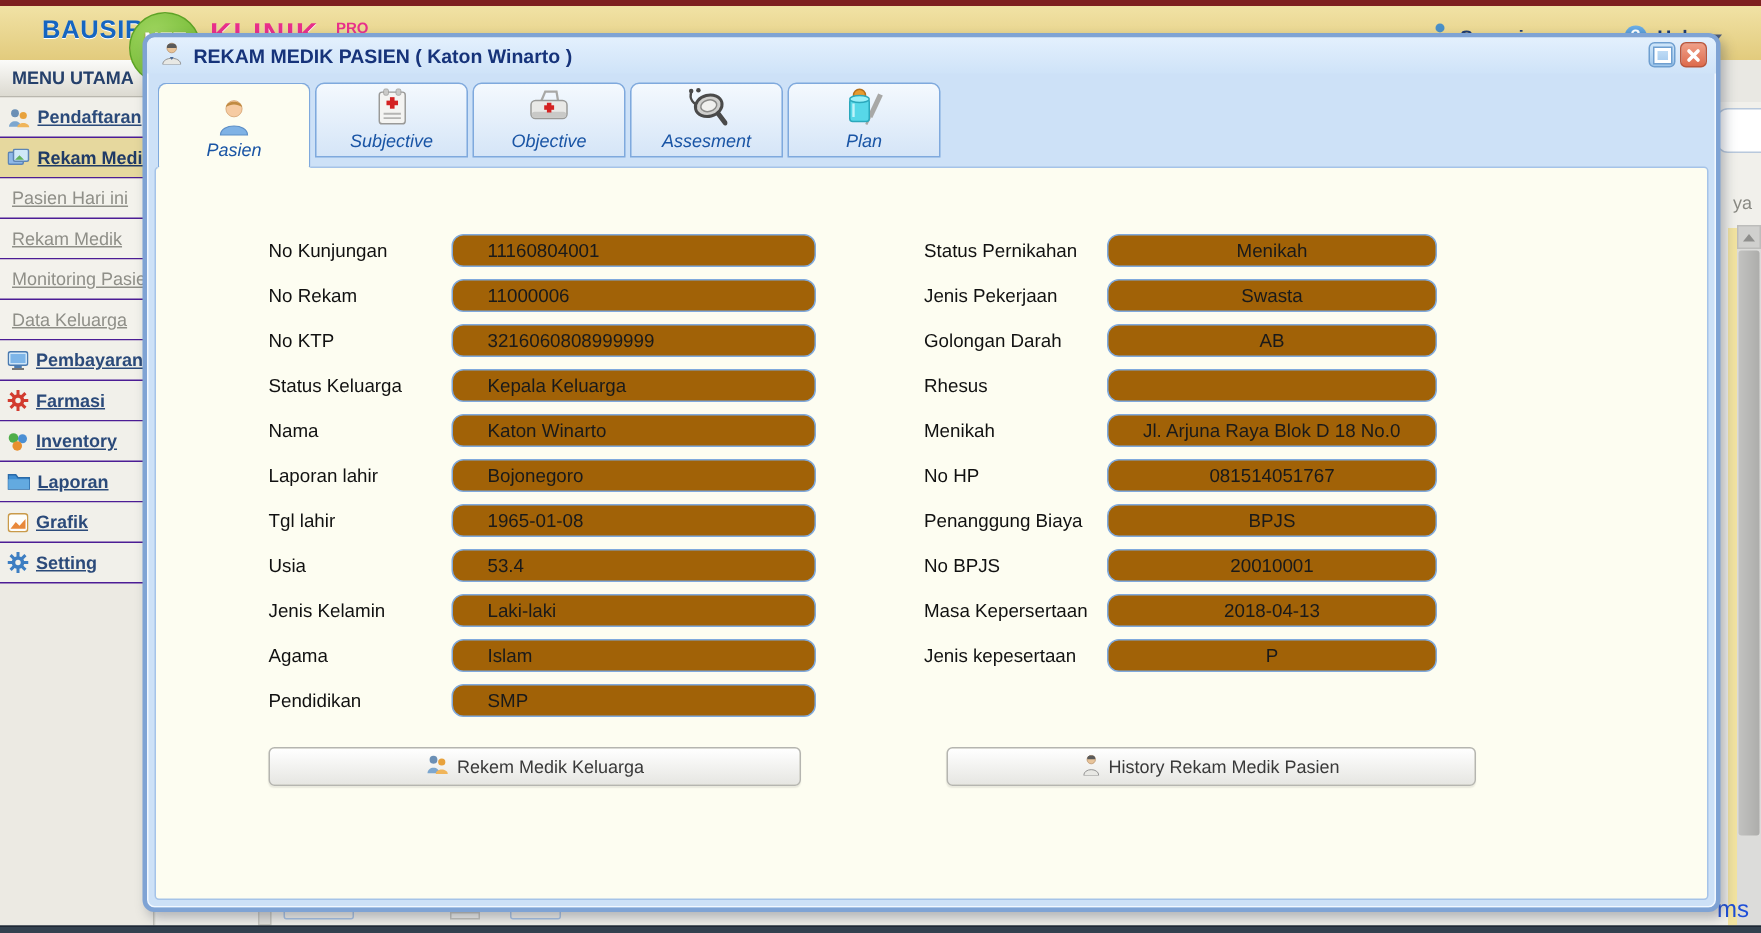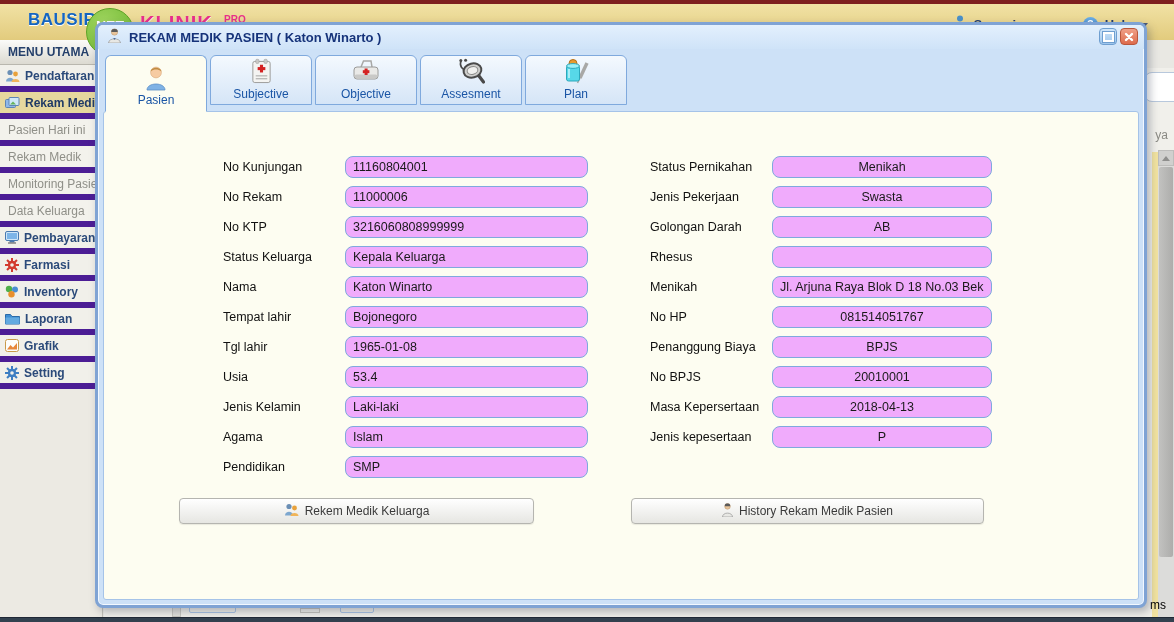--- a/index.html
+++ b/index.html
@@ -28,22 +28,22 @@
     color:#fff; font-size:11px; font-weight:bold; display:flex; align-items:center; justify-content:center; }
   .help-circle::before { content:"?"; }
 
   
   .sidebar { position:absolute; left:0; top:40px; width:103px; bottom:5px; background:#eceae3;
     border-right:1px solid #c2c1b9; z-index:1; }
   .menu-title { height:25px; line-height:24px; padding-left:8px; font-size:12px; font-weight:bold;
     color:#25406b; background:linear-gradient(#fbfbf9,#dcdad1); border-bottom:1px solid #b9b7ae;
     white-space:nowrap; overflow:hidden; }
   .menu-item { height:27px; display:flex; align-items:center; gap:5px; padding-left:5px;
-    border-bottom:6px solid #4c1d95; background:#f1f0ea; font-size:12px; font-weight:bold;
-    color:#2b4a7a; white-space:nowrap; overflow:hidden; cursor:pointer; }
+    border-bottom:1px solid #4c1d95; background:#f1f0ea; font-size:12px; font-weight:bold;
+    color:#2b4a7a; white-space:nowrap; overflow:hidden; cursor:pointer;text-decoration:underline; }
   .menu-item.active { background:#e6d89e; color:#1f3a66; }
   .menu-item.sub { padding-left:8px; font-weight:normal; color:#8f8f88; background:#f3f2ec; }
   .menu-item .mi { flex:0 0 auto; display:flex; }
 
   
   .bg-main { position:absolute; left:104px; top:40px; right:0; bottom:5px; background:#f1f0eb; z-index:0; }
   .bg-topstrip { position:absolute; left:0; top:0; right:0; height:28px; background:#e9e8e3; }
   .bg-input-frag { position:absolute; right:-26px; top:32px; width:56px; height:30px; background:#fff;
     border:1px solid #b8c8dc; border-radius:8px; }
   .bg-ya { position:absolute; right:6px; top:88px; color:#8a8a84; font-size:12px;margin-left:18px; }
@@ -57,21 +57,21 @@
     background:linear-gradient(90deg,#c2c2c0,#adadab); border-radius:2px; }
 
   
   .bottom-strip { position:absolute; left:0; bottom:5px; width:100%; height:14px; z-index:2; }
   .bs-divider { position:absolute; left:172px; top:0; width:9px; height:14px; background:#e2e1dc;
     border:1px solid #c8c7c0; }
   .bs-box1 { position:absolute; left:189px; top:3px; width:47px; height:7px; border:1px solid #a9c3e4;
     border-radius:2px; }
   .bs-box2 { position:absolute; left:300px; top:5px; width:20px; height:5px; border:1px solid #c4c3bc; }
   .bs-box3 { position:absolute; left:340px; top:3px; width:34px; height:7px; border:1px solid #a9c3e4; border-radius:2px; }
-  .bs-ms { position:absolute; right:8px; top:-5px; color:#000000; font-size:12px; }
+  .bs-ms { position:absolute; right:8px; top:-5px; color:#1d4ed8; font-size:16px; }
   .taskbar { position:absolute; left:0; bottom:0; width:100%; height:5px; background:#33414f;
     border-top:1px solid #1f2835; z-index:5; }
 
   
   .modal { position:absolute; left:95px; top:22px; width:1052px; height:586px; z-index:10;
     background:#cde1f7; border:3px solid #7fa3d4; border-radius:8px;
     box-shadow:3px 4px 8px rgba(60,70,90,0.35), inset 0 0 0 1px #f2f8ff; }
   .modal-titlebar { position:relative; height:24px; display:flex; align-items:center; gap:8px;
     padding-left:10px; background:linear-gradient(#e3f0fd,#cfe3f8); border-radius:5px 5px 0 0;
     color:#16337a; font-size:13px; font-weight:bold; }
@@ -79,35 +79,35 @@
   .win-btn { width:18px; height:17px; border-radius:4px; display:flex; align-items:center;
     justify-content:center; cursor:pointer; }
   .win-btn.min { background:linear-gradient(#cfe6fa,#9ec6ec); border:1px solid #6f9fd0; }
   .win-btn.min::before { content:""; width:7px; height:6px; border:2px solid #fff;
     box-shadow:0 0 0 1px #6f9fd0; }
   .win-btn.close { background:linear-gradient(#f0a088,#dd6b4d); border:1px solid #b9563c; }
 
   .tabstrip { height:62px; padding:6px 0 0 7px; display:flex; align-items:flex-start; }
   .tab { width:102px; height:50px; margin-right:3px; border:1px solid #7fa9dd; border-radius:6px 6px 0 0;
     background:linear-gradient(#f4f9fe,#d5e5f7); display:flex; flex-direction:column; align-items:center;
-    justify-content:flex-end; padding-bottom:3px; gap:1px; font-size:12px; color:#1a55a5; cursor:pointer; }
+    justify-content:flex-end; padding-bottom:3px; gap:1px; font-size:12px; color:#1a55a5; cursor:pointer;font-style:italic; }
   .tab.active { height:57px; background:#fdfdf1; border-bottom:1px solid #fdfdf1; z-index:2;
     padding-bottom:4px; }
   .tab .ticon { display:flex; align-items:center; justify-content:center; height:30px; }
 
   .modal-content { position:absolute; left:5px; right:5px; top:86px; bottom:5px; background:#fdfdf1;
     border:1px solid #a5c3e8; border-radius:3px; }
 
   .form-col { position:absolute; top:44px; }
-  .form-col.left  { left:75px;  width:372px;margin-left:44px; }
-  .form-col.right { left:546px; width:372px; }
+  .form-col.left  { left:75px;  width:372px; }
+  .form-col.right { left:512px; width:372px; }
   .form-row { display:flex; align-items:center; height:22px; margin-bottom:8px; }
   .form-label { width:122px; flex:0 0 122px; font-size:12.5px; color:#111; }
-  .form-input { height:22px; border:1px solid #7fa9dd; border-radius:8px; background:#f0abfc;
-    font-family:"Liberation Sans", sans-serif; font-size:12.5px; color:#1a1a1a; padding:0 7px;
+  .form-input { height:22px; border:1px solid #7fa9dd; border-radius:8px; background:#a16207;
+    font-family:"Liberation Sans", sans-serif; font-size:12.5px; color:#1a1a1a; padding:0 23px;
     outline:none; }
   .form-col.left  .form-input { width:243px; }
   .form-col.right .form-input { width:220px;text-align:center; }
 
   .action-btn { position:absolute; top:386px; height:26px; border:1px solid #b5b5b0; border-radius:4px;
     background:linear-gradient(#ffffff,#e6e6e2); font-family:"Liberation Sans", sans-serif;
     font-size:12px; color:#3a3a3a; display:flex; align-items:center; justify-content:center; gap:6px;
     cursor:pointer; box-shadow:0 1px 1px rgba(0,0,0,0.08); }
   .action-btn.family  { left:75px;  width:355px; }
   .action-btn.history { left:527px; width:353px; }
@@ -384,21 +384,21 @@
             <label class="form-label">Status Keluarga</label>
             <input class="form-input" type="text" value="Kepala Keluarga" style="">
           </div>
 
           <div class="form-row">
             <label class="form-label">Nama</label>
             <input class="form-input" type="text" value="Katon Winarto" style="">
           </div>
 
           <div class="form-row">
-            <label class="form-label">Tempat lahir</label>
+            <label class="form-label">Laporan lahir</label>
             <input class="form-input" type="text" value="Bojonegoro" style="">
           </div>
 
           <div class="form-row">
             <label class="form-label">Tgl lahir</label>
             <input class="form-input" type="text" value="1965-01-08" style="">
           </div>
 
           <div class="form-row">
             <label class="form-label">Usia</label>

